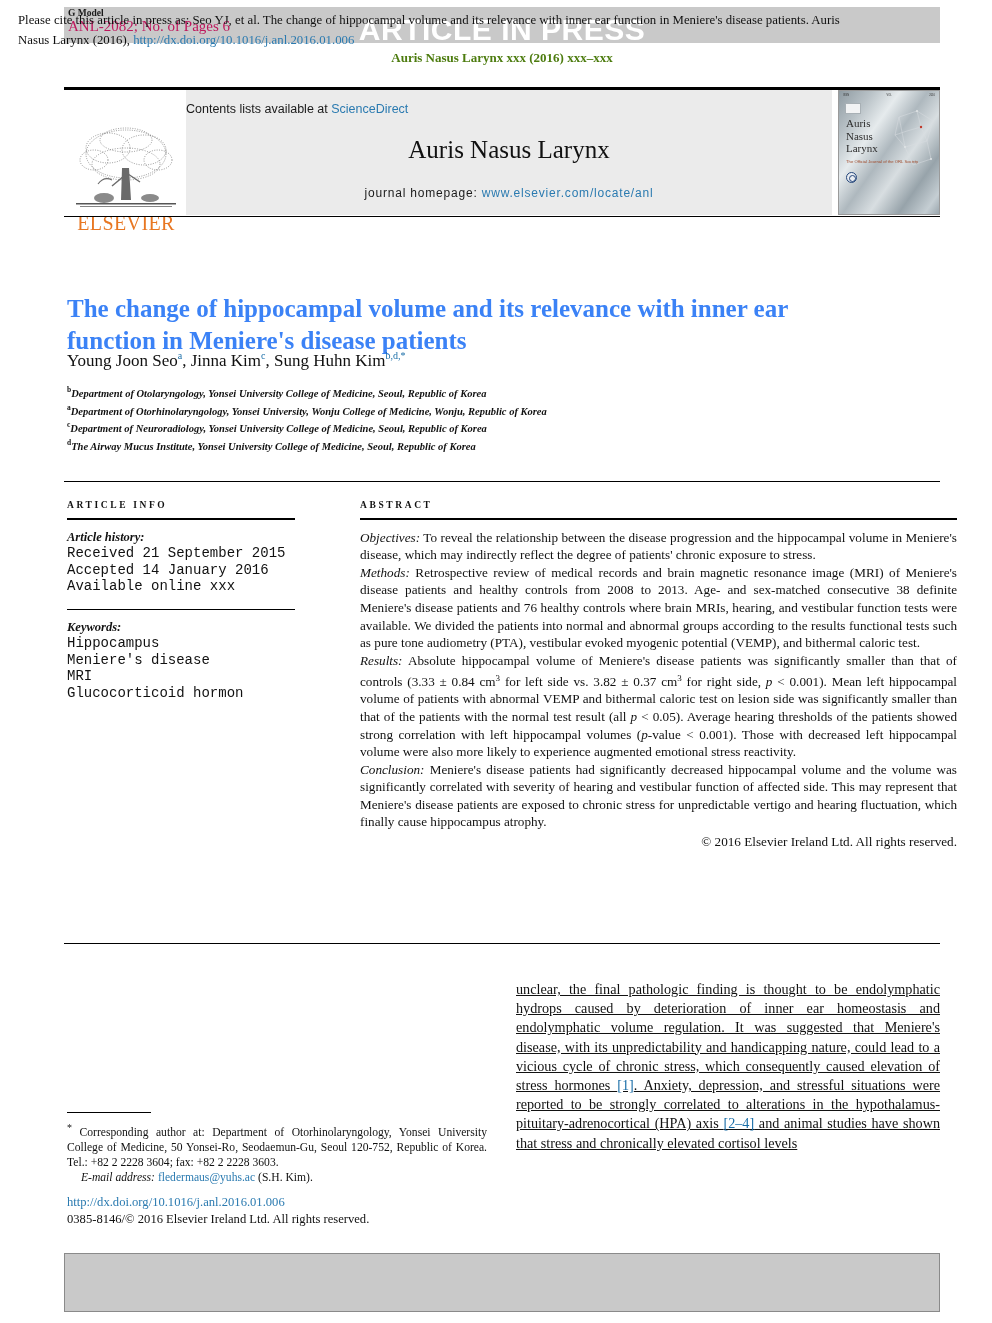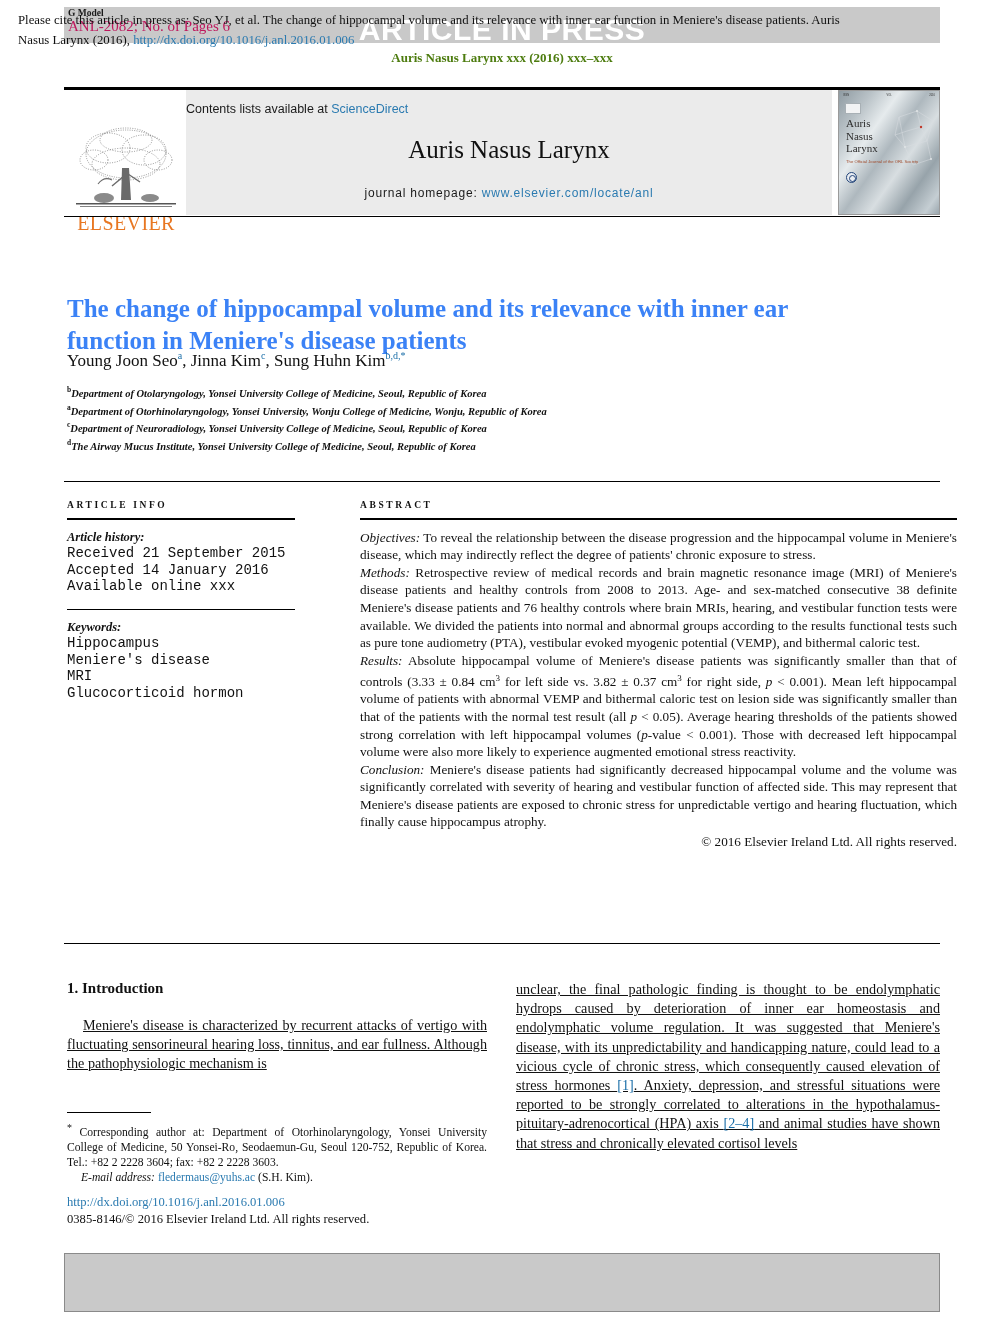--- a/index.html
+++ b/index.html
@@ -501,24 +501,20 @@
     <div class="thin-rule"></div>
     <p class="abs-para"><i>Objectives:</i><span> To reveal the relationship between the disease progression and the hippocampal volume in Meniere's disease, which may indirectly reflect the degree of patients' chronic exposure to stress.</span></p>
     <p class="abs-para"><i>Methods:</i><span> Retrospective review of medical records and brain magnetic resonance image (MRI) of Meniere's disease patients and healthy controls from 2008 to 2013. Age- and sex-matched consecutive 38 definite Meniere's disease patients and 76 healthy controls where brain MRIs, hearing, and vestibular function tests were available. We divided the patients into normal and abnormal groups according to the results functional tests such as pure tone audiometry (PTA), vestibular evoked myogenic potential (VEMP), and bithermal caloric test.</span></p>
     <p class="abs-para"><i>Results:</i><span> Absolute hippocampal volume of Meniere's disease patients was significantly smaller than that of controls (3.33 ± 0.84 cm<sup class="sup3">3</sup> for left side vs. 3.82 ± 0.37 cm<sup class="sup3">3</sup> for right side, <i>p</i> &lt; 0.001). Mean left hippocampal volume of patients with abnormal VEMP and bithermal caloric test on lesion side was significantly smaller than that of the patients with the normal test result (all <i>p</i> &lt; 0.05). Average hearing thresholds of the patients showed strong correlation with left hippocampal volumes (<i>p</i>-value &lt; 0.001). Those with decreased left hippocampal volume were also more likely to experience augmented emotional stress reactivity.</span></p>
     <p class="abs-para"><i>Conclusion:</i><span> Meniere's disease patients had significantly decreased hippocampal volume and the volume was significantly correlated with severity of hearing and vestibular function of affected side. This may represent that Meniere's disease patients are exposed to chronic stress for unpredictable vertigo and hearing fluctuation, which finally cause hippocampus atrophy.</span></p>
     <div class="abs-copy">© 2016 Elsevier Ireland Ltd. All rights reserved.</div>
   </div>
 
   <div class="sec-rule-bottom"></div>
 
-  <div class="body-left">
-    <div class="sec-head">1. Introduction</div>
-    <p class="body-para indent">Meniere's disease is characterized by recurrent attacks of vertigo with fluctuating sensorineural hearing loss, tinnitus, and ear fullness. Although the pathophysiologic mechanism is</p>
-  </div>
 
   <div class="body-right">
     <p class="body-para">unclear, the final pathologic finding is thought to be endolymphatic hydrops caused by deterioration of inner ear homeostasis and endolymphatic volume regulation. It was suggested that Meniere's disease, with its unpredictability and handicapping nature, could lead to a vicious cycle of chronic stress, which consequently caused elevation of stress hormones <span class="ref">[1]</span>. Anxiety, depression, and stressful situations were reported to be strongly correlated to alterations in the hypothalamus-pituitary-adrenocortical (HPA) axis <span class="ref">[2–4]</span> and animal studies have shown that stress and chronically elevated cortisol levels</p>
   </div>
 
   <div class="fn-rule"></div>
   <div class="footnotes">
     <div><span class="star">*</span> Corresponding author at: Department of Otorhinolaryngology, Yonsei University College of Medicine, 50 Yonsei-Ro, Seodaemun-Gu, Seoul 120-752, Republic of Korea. Tel.: +82 2 2228 3604; fax: +82 2 2228 3603.</div>
     <div class="fn-email"><span class="email-label">E-mail address:</span> <a href="#">fledermaus@yuhs.ac</a><span> (S.H. Kim).</span></div>
   </div>

